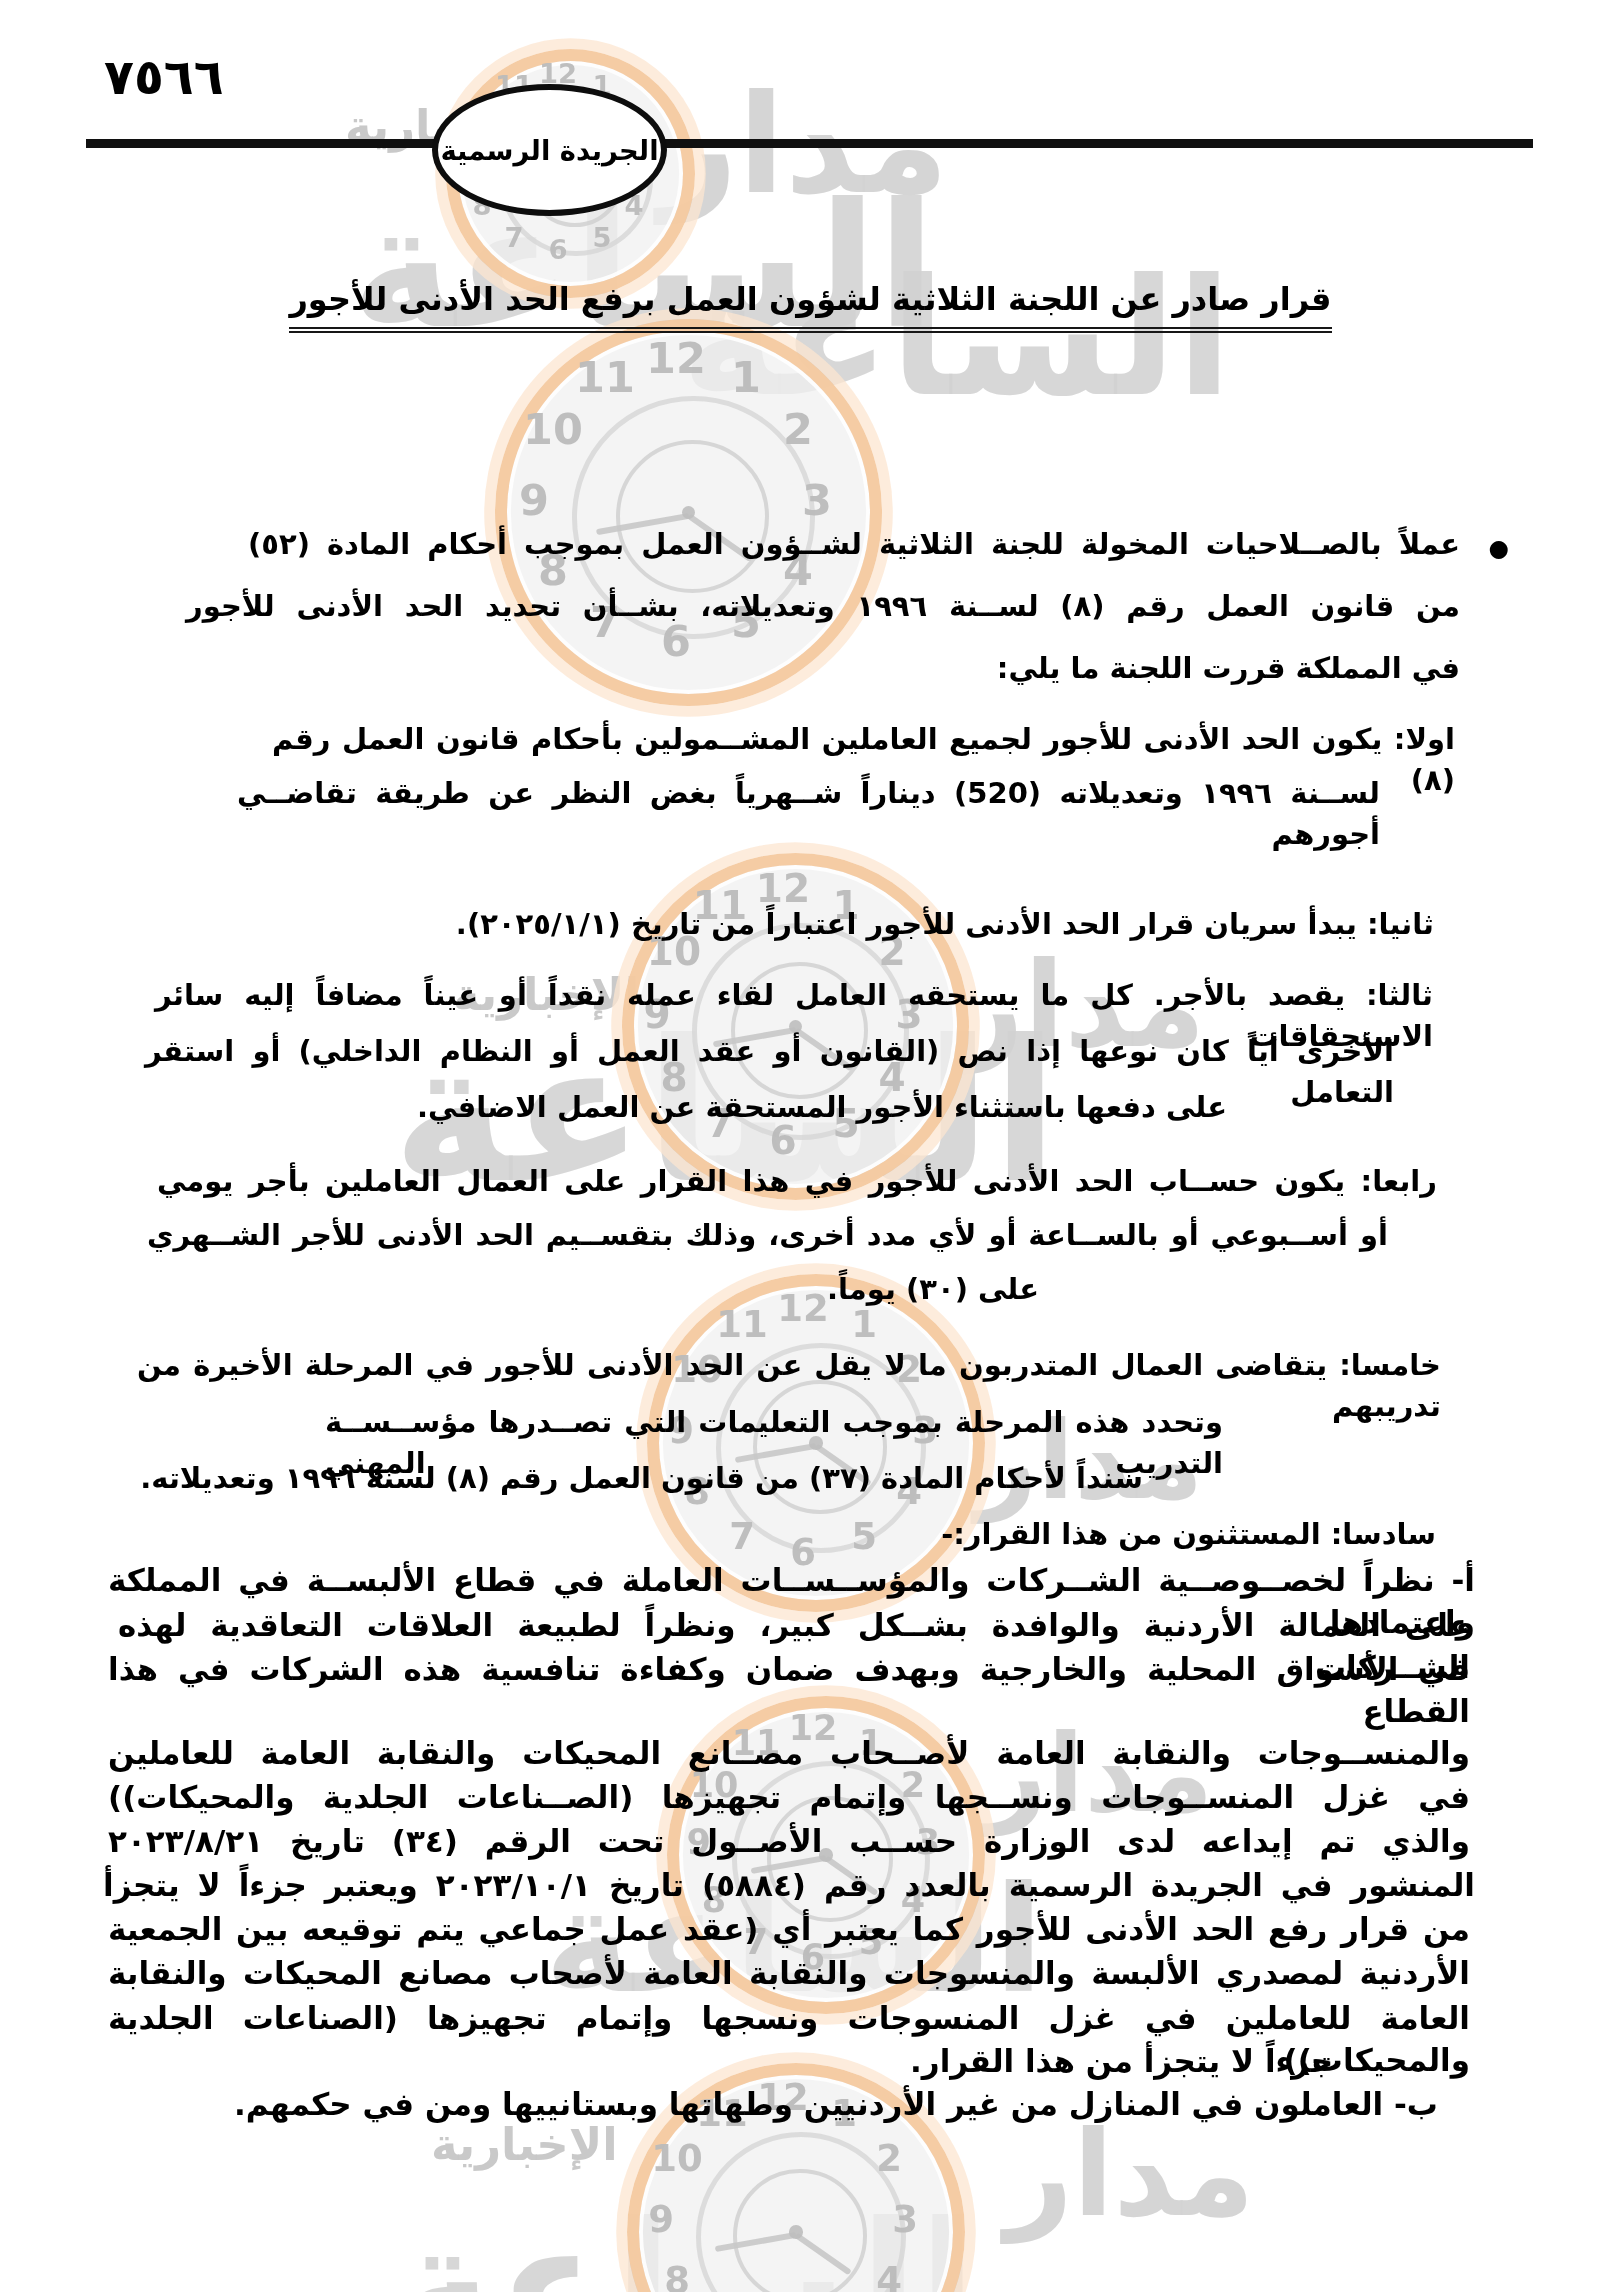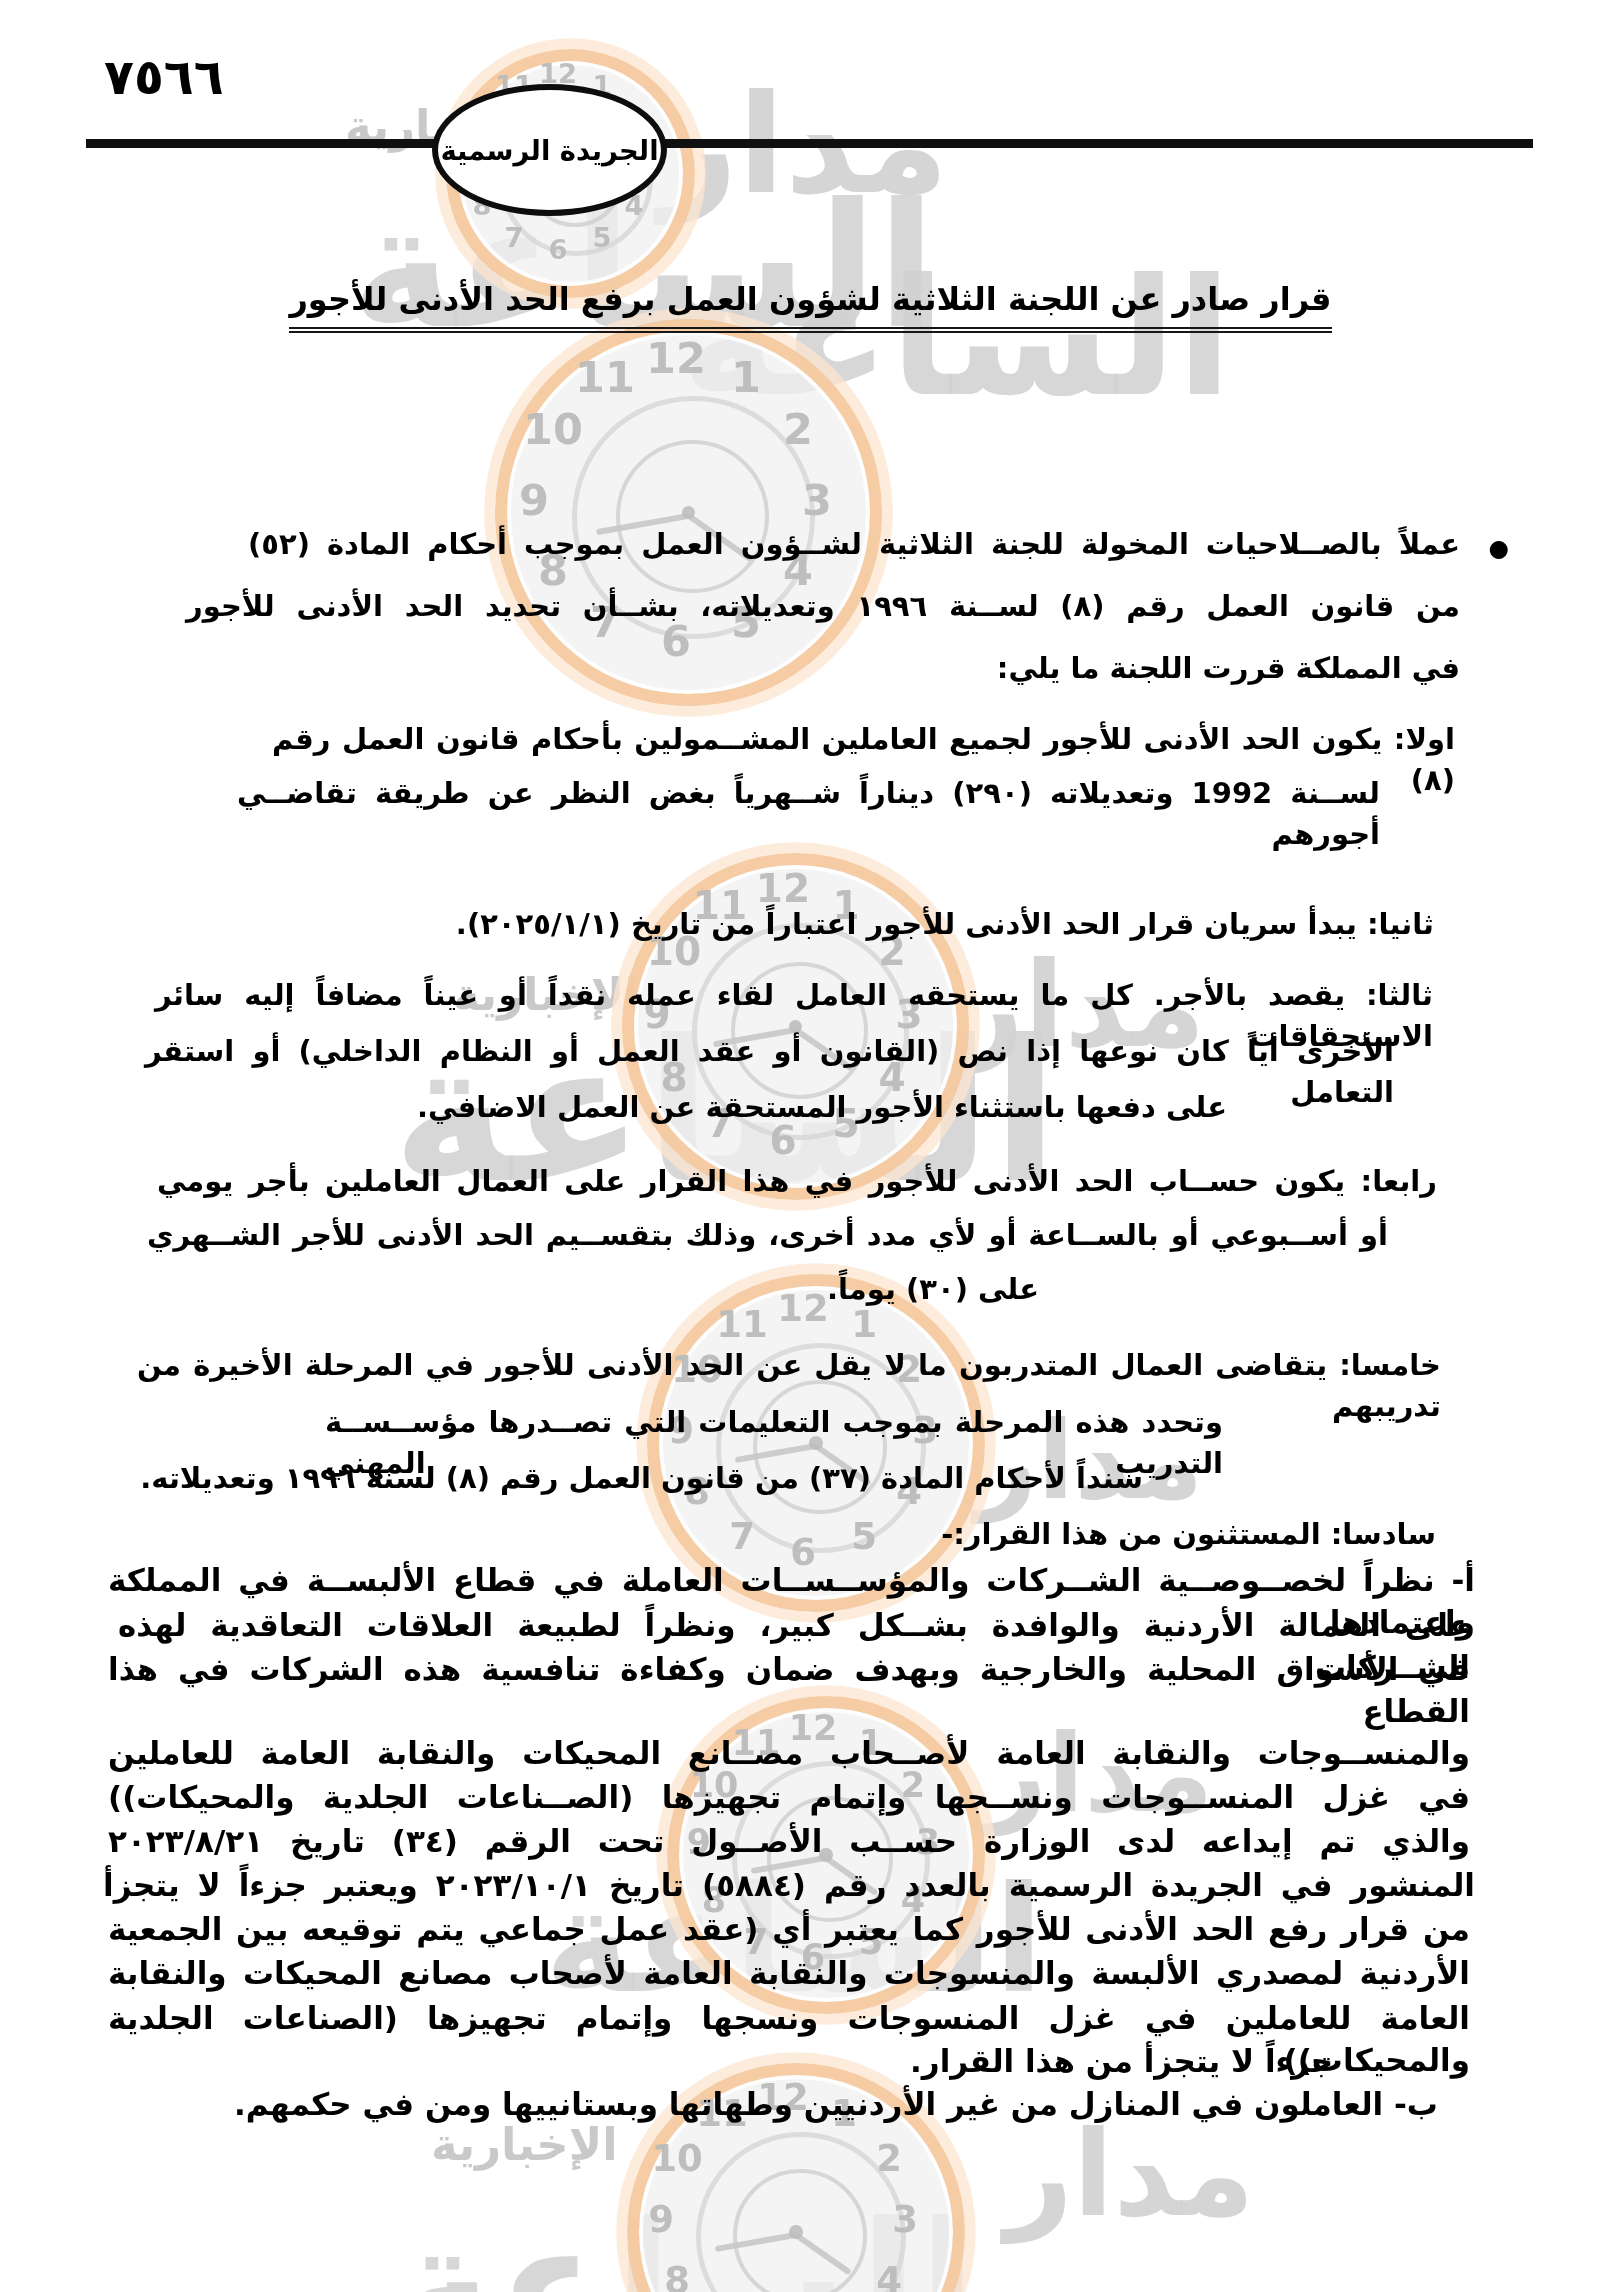--- a/index.html
+++ b/index.html
@@ -195,21 +195,21 @@
       <span>قرار صادر عن اللجنة الثلاثية لشؤون العمل برفع الحد الأدنى للأجور</span>
     </div>
 
     <div class="bullet">●</div>
 
     <div class="line stretch" style="top:524px;  right:161px; left:248px;">عملاً بالصــلاحيات المخولة للجنة الثلاثية لشــؤون العمل بموجب أحكام المادة (٥٢)</div>
     <div class="line stretch" style="top:586px;  right:161px; left:186px;">من قانون العمل رقم (٨) لســنة ١٩٩٦ وتعديلاته، بشــأن تحديد الحد الأدنى للأجور</div>
     <div class="line natural" style="top:648px;  right:161px;">في المملكة قررت اللجنة ما يلي:</div>
 
     <div class="line stretch" style="top:719px;  right:166px; left:272px;">اولا: يكون الحد الأدنى للأجور لجميع العاملين المشــمولين بأحكام قانون العمل رقم (٨)</div>
-    <div class="line stretch" style="top:773px;  right:241px; left:237px;">لســنة 1992 وتعديلاته (٢٩٠) ديناراً شــهرياً بغض النظر عن طريقة تقاضــي أجورهم</div>
+    <div class="line stretch" style="top:773px;  right:241px; left:237px;">لســنة ١٩٩٦ وتعديلاته (520) ديناراً شــهرياً بغض النظر عن طريقة تقاضــي أجورهم</div>
 
     <div class="line natural" style="top:904px;  right:187px;">ثانيا: يبدأ سريان قرار الحد الأدنى للأجور اعتباراً من تاريخ (٢٠٢٥/١/١).</div>
 
     <div class="line stretch" style="top:975px;  right:188px; left:155px;">ثالثا: يقصد بالأجر. كل ما يستحقه العامل لقاء عمله نقداً أو عيناً مضافاً إليه سائر الاستحقاقات</div>
     <div class="line stretch" style="top:1031px; right:227px; left:145px;">الأخرى أياً كان نوعها إذا نص (القانون أو عقد العمل أو النظام الداخلي) أو استقر التعامل</div>
     <div class="line natural" style="top:1087px; right:394px;">على دفعها باستثناء الأجور المستحقة عن العمل الاضافي.</div>
 
     <div class="line stretch" style="top:1161px; right:184px; left:157px;">رابعا: يكون حســاب الحد الأدنى للأجور في هذا القرار على العمال العاملين بأجر يومي</div>
     <div class="line stretch" style="top:1215px; right:233px; left:147px;">أو أســبوعي أو بالســاعة أو لأي مدد أخرى، وذلك بتقســيم الحد الأدنى للأجر الشــهري</div>
     <div class="line natural" style="top:1269px; right:582px;">على (٣٠) يوماً.</div>

